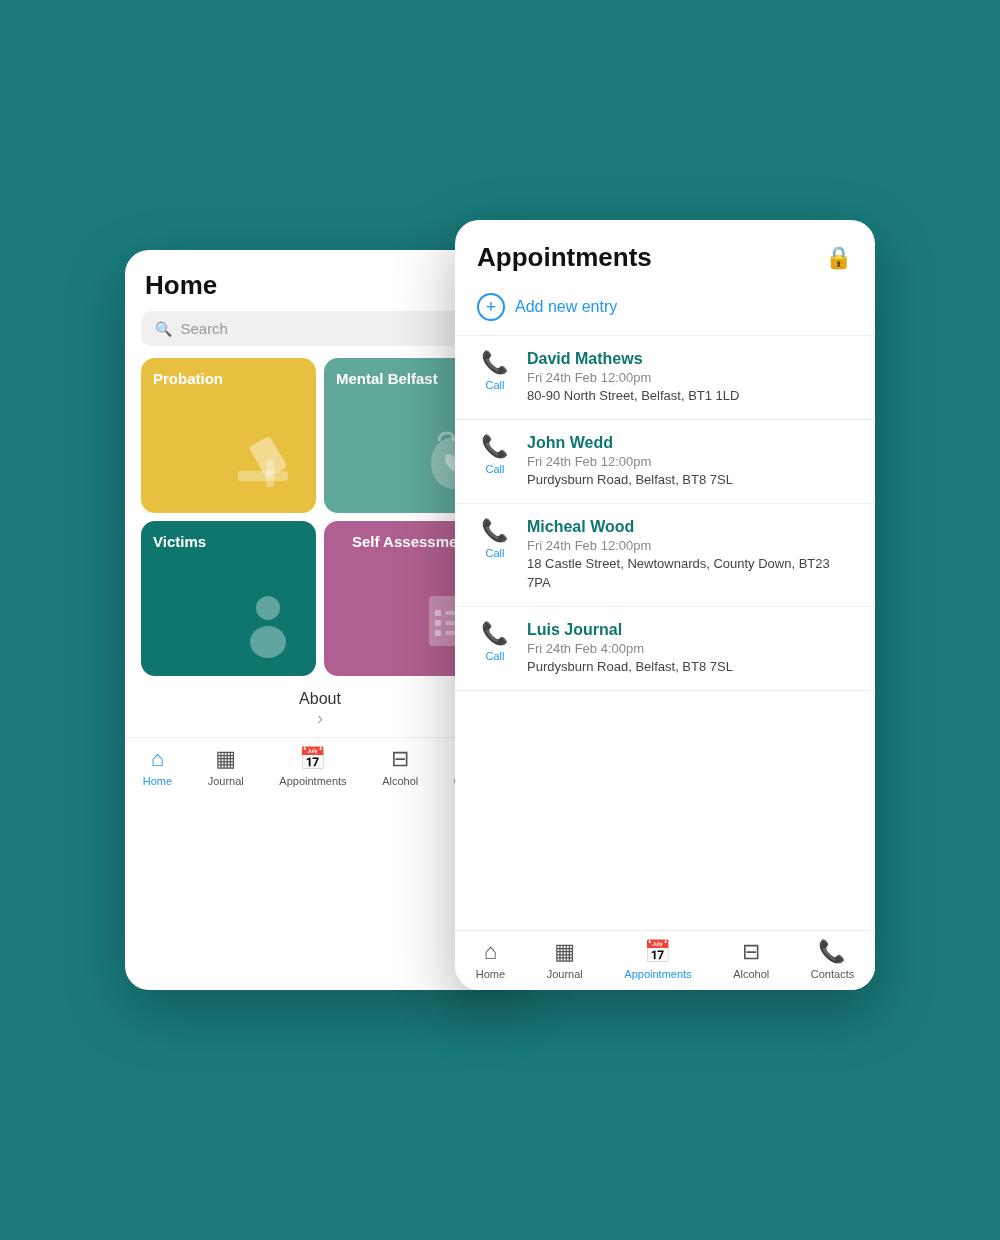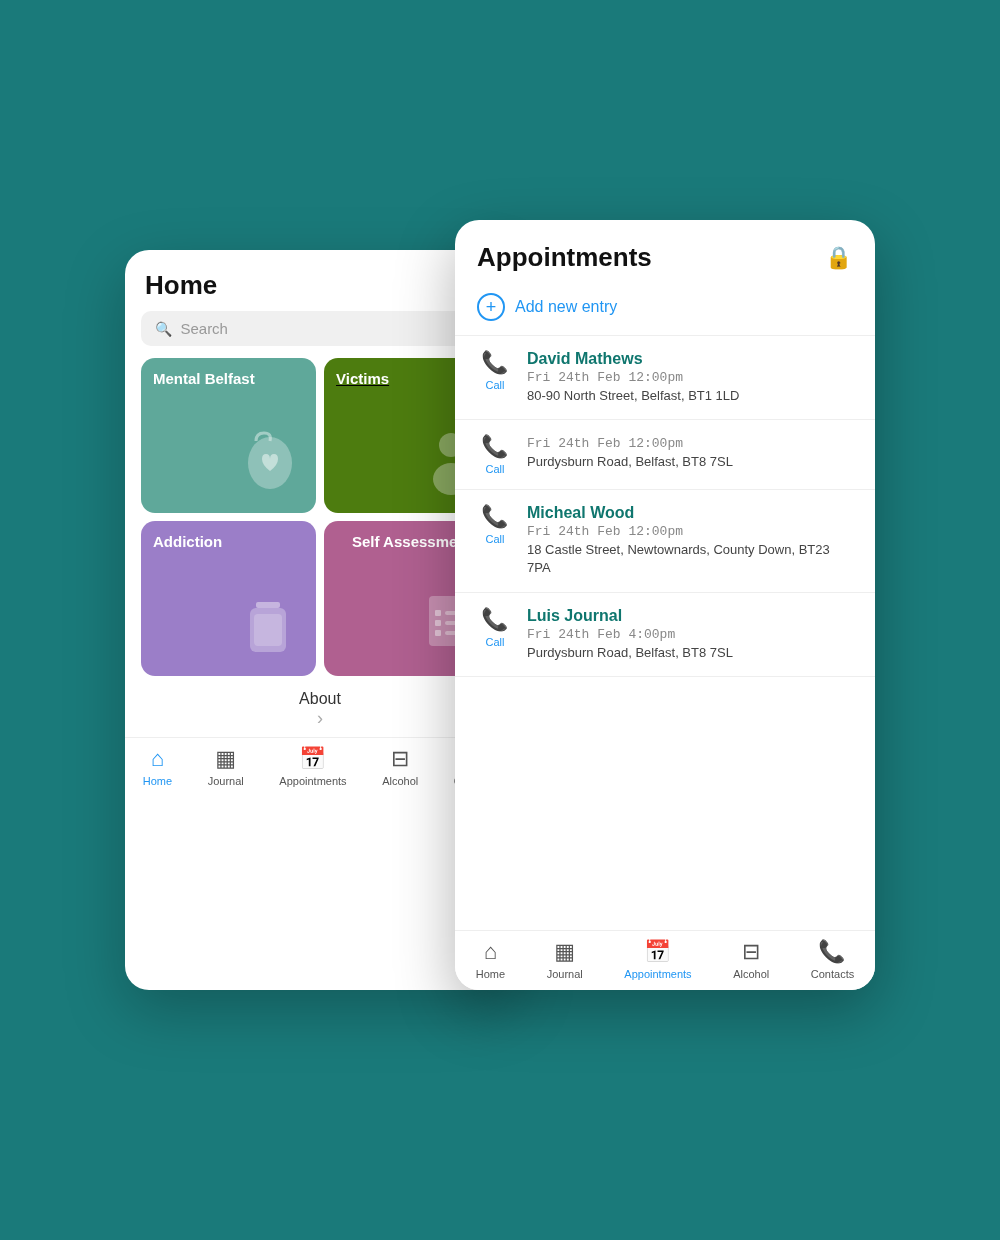--- a/index.html
+++ b/index.html
@@ -73,21 +73,21 @@
       padding: 12px;
     }
     .tile-label {
       font-size: 15px;
       font-weight: 600;
       color: #fff;
       z-index: 2;
     }
     .tile-probation { background: #e8c040; }
     .tile-mental { background: #5fa89a; }
-    .tile-victims { background: #4d7c0f; text-decoration: underline; }
+    .tile-victims { background: #0f766e; }
     .tile-addiction { background: #9b7ec8; }
     .tile-community { background: #7090c8; }
     .tile-self { background: #b06090; padding-left: 28px; }
     .tile-icon {
       position: absolute;
       bottom: 8px;
       right: 8px;
       opacity: 0.85;
     }
     
@@ -186,21 +186,21 @@
       flex-direction: column;
       align-items: center;
       gap: 3px;
       min-width: 36px;
       cursor: pointer;
     }
     .call-icon { font-size: 22px; color: #2196F3; }
     .call-label { font-size: 11px; color: #2196F3; font-weight: 500; }
     .appt-details { flex: 1; }
     .appt-name { font-size: 16px; font-weight: 700; color: #0f766e; }
-    .appt-time { font-size: 13px; color: #888; margin: 2px 0; font-family: Liberation Mono, monospace; }
+    .appt-time { font-size: 13px; color: #888; margin: 2px 0; }
     .appt-addr { font-size: 13px; color: #444; line-height: 1.4; }
     
     .appt-bottom-nav {
       display: flex;
       justify-content: space-around;
       align-items: center;
       padding: 8px 0 10px;
       border-top: 1px solid #eee;
       background: #fff;
       position: absolute;
@@ -229,20 +229,30 @@
     <div class="home-header">
       <span class="home-title">Home</span>
       <span class="lock-icon">🔒</span>
     </div>
     <div class="search-bar">
       <span class="search-icon-inner">🔍</span>
       <span class="search-text">Search</span>
     </div>
     <div class="grid-container">
 
+      <div class="grid-tile tile-probation">
+        <span class="tile-label">Probation</span>
+        <div class="tile-icon">
+          <svg class="hammer-svg" viewBox="0 0 80 80" fill="none">
+            <rect x="10" y="50" width="50" height="10" rx="3" fill="rgba(255,255,255,0.4)"></rect>
+            <rect x="28" y="18" width="24" height="36" rx="4" fill="rgba(255,255,255,0.5)" transform="rotate(-30 40 36)"></rect>
+            <rect x="38" y="38" width="8" height="28" rx="3" fill="rgba(255,255,255,0.4)"></rect>
+          </svg>
+        </div>
+      </div>
 
       <div class="grid-tile tile-mental">
         <span class="tile-label">Mental Belfast</span>
         <div class="tile-icon">
           <svg class="heart-svg" viewBox="0 0 80 80" fill="none">
             <ellipse cx="42" cy="42" rx="22" ry="26" fill="rgba(255,255,255,0.35)"></ellipse>
             <path d="M28 20 Q28 12 36 12 Q44 12 42 20" stroke="rgba(255,255,255,0.5)" stroke-width="3" fill="none"></path>
             <path d="M34 38 Q34 33 38 33 Q42 33 42 38 Q42 33 46 33 Q50 33 50 38 Q50 44 42 50 Q34 44 34 38Z" fill="rgba(255,255,255,0.6)"></path>
           </svg>
         </div>
@@ -251,30 +261,20 @@
       <div class="grid-tile tile-victims">
         <span class="tile-label">Victims</span>
         <div class="tile-icon">
           <svg class="person-svg" viewBox="0 0 80 80" fill="none">
             <circle cx="40" cy="24" r="12" fill="rgba(255,255,255,0.4)"></circle>
             <ellipse cx="40" cy="58" rx="18" ry="16" fill="rgba(255,255,255,0.4)"></ellipse>
           </svg>
         </div>
       </div>
 
-      <div class="grid-tile tile-addiction">
-        <span class="tile-label">Addiction</span>
-        <div class="tile-icon">
-          <svg class="bottle-svg" viewBox="0 0 80 80" fill="none">
-            <rect x="28" y="18" width="24" height="6" rx="2" fill="rgba(255,255,255,0.5)"></rect>
-            <rect x="22" y="24" width="36" height="44" rx="6" fill="rgba(255,255,255,0.35)"></rect>
-            <rect x="26" y="30" width="28" height="32" rx="4" fill="rgba(255,255,255,0.25)"></rect>
-          </svg>
-        </div>
-      </div>
 
 
       <div class="grid-tile tile-self">
         <span class="tile-label">Self Assessment</span>
         <div class="tile-icon">
           <svg class="checklist-svg" viewBox="0 0 80 80" fill="none">
             <rect x="18" y="12" width="36" height="50" rx="4" fill="rgba(255,255,255,0.35)"></rect>
             <rect x="24" y="26" width="6" height="6" rx="1" fill="rgba(255,255,255,0.6)"></rect>
             <rect x="24" y="36" width="6" height="6" rx="1" fill="rgba(255,255,255,0.6)"></rect>
             <rect x="24" y="46" width="6" height="6" rx="1" fill="rgba(255,255,255,0.6)"></rect>
@@ -341,20 +341,21 @@
           <div class="appt-addr">80-90 North Street, Belfast, BT1 1LD</div>
         </div>
       </div>
 
       <div class="appt-item">
         <div class="call-btn">
           <span class="call-icon">📞</span>
           <span class="call-label">Call</span>
         </div>
         <div class="appt-details">
+          <div class="appt-name">John Wedd</div>
           <div class="appt-time">Fri 24th Feb 12:00pm</div>
           <div class="appt-addr">Purdysburn Road, Belfast, BT8 7SL</div>
         </div>
       </div>
 
       <div class="appt-item">
         <div class="call-btn">
           <span class="call-icon">📞</span>
           <span class="call-label">Call</span>
         </div>

